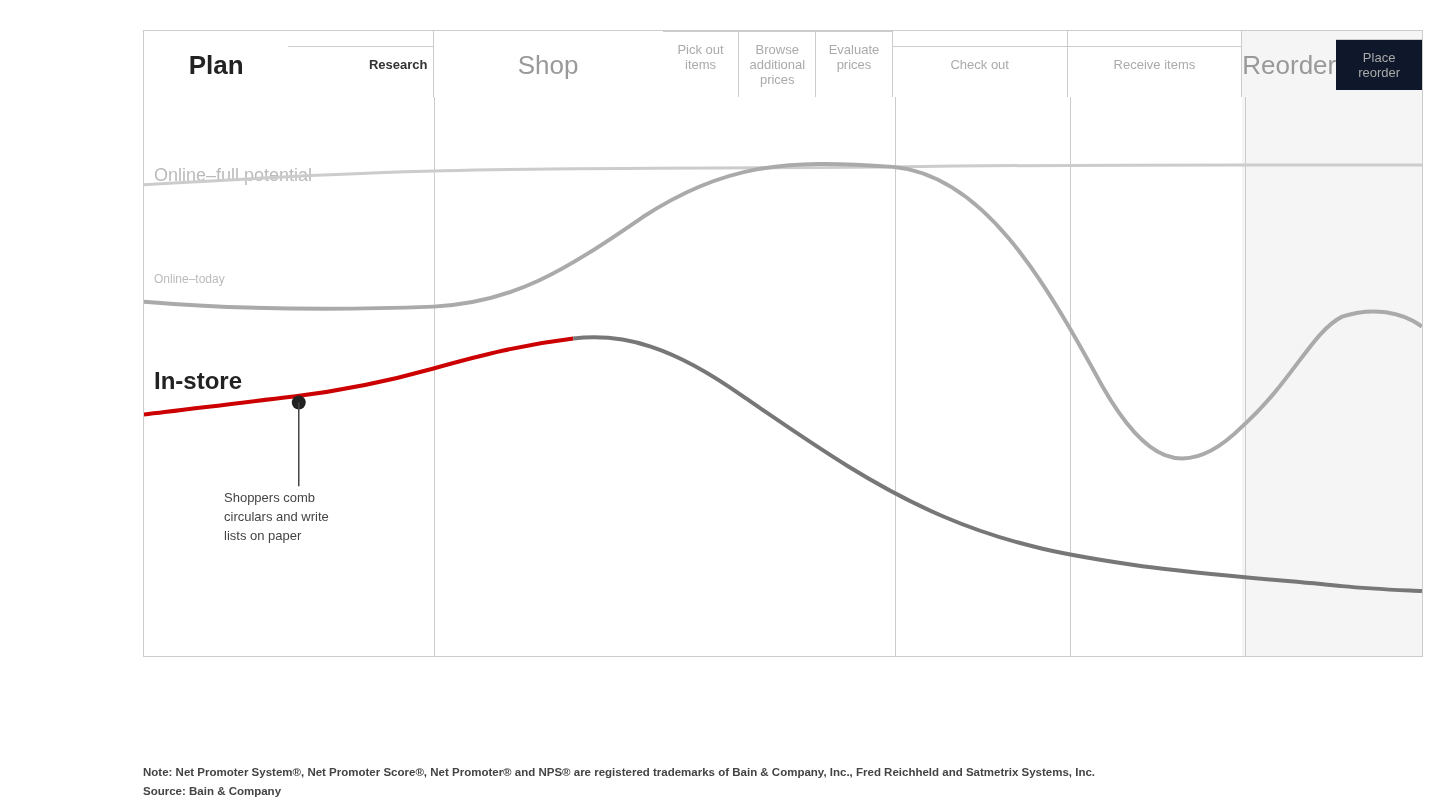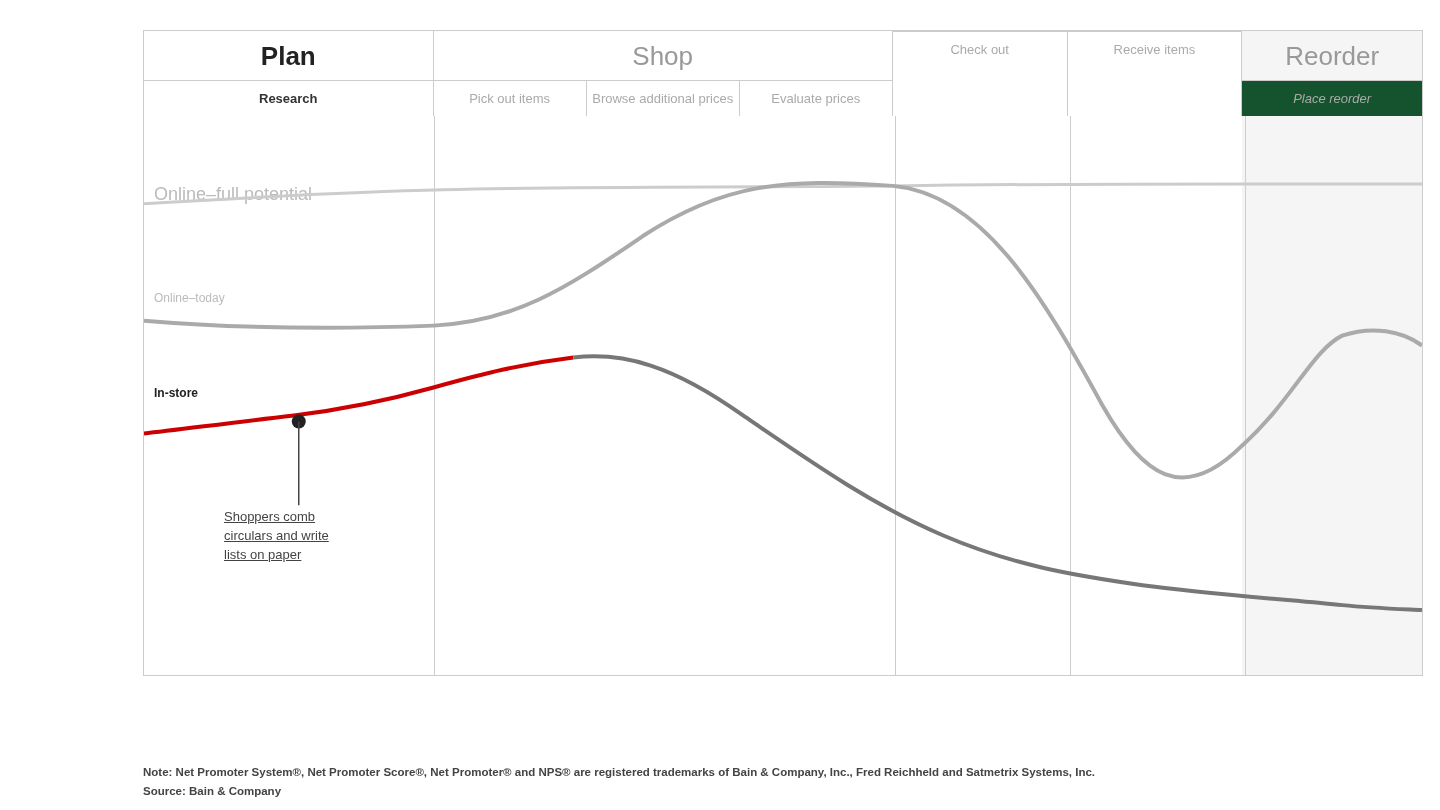--- a/index.html
+++ b/index.html
@@ -23,21 +23,21 @@
     
     .header-table {
       display: flex;
       width: 100%;
       border: 1px solid #ccc;
       border-bottom: none;
     }
 
     .phase-cell {
       display: flex;
-      flex-direction: column;
+      flex-direction: row;
       align-items: center;
       border-right: 1px solid #ccc;
     }
 
     .phase-title {
       font-size: 26px;
       font-weight: bold;
       color: #222;
       padding: 10px 0 8px 0;
       text-align: center;
@@ -65,20 +65,21 @@
       border-right: 1px solid #ccc;
     }
 
     .sub-step:last-child {
       border-right: none;
     }
 
     .sub-step.bold {
       font-weight: bold;
       color: #333;
+      text-align: right;
     }
 
     .sub-step.single {
       flex: 1;
     }
 
     
     .chart-area {
       position: relative;
       width: 100%;
@@ -99,21 +100,20 @@
     }
 
     .annotation-text {
       position: absolute;
       left: -70px;
       top: 82px;
       font-size: 13px;
       color: #444;
       width: 130px;
       line-height: 1.4;
-      text-decoration: underline;
     }
 
     
     .label-online-full {
       position: absolute;
       left: 10px;
       top: 68px;
       font-size: 18px;
       color: #bbb;
       font-weight: normal;
@@ -124,21 +124,21 @@
       left: 10px;
       top: 175px;
       font-size: 12px;
       color: #bbb;
     }
 
     .label-instore {
       position: absolute;
       left: 10px;
       top: 270px;
-      font-size: 12px;
+      font-size: 24px;
       font-weight: bold;
       color: #222;
     }
 
     
     .footer-note {
       position: absolute;
       bottom: 10px;
       left: 143px;
       font-size: 11.5px;
@@ -147,21 +147,21 @@
       font-weight: bold;
     }
 
     
     .plan-cell { width: 290px; }
     .shop-cell { width: 460px; }
     .buy-cell { width: 175px; }
     .get-cell { width: 175px; }
     .reorder-cell { width: 180px; border-right: none; background: #f5f5f5; }
 
-    .reorder-sub { background: #14532d; font-style: italic; }
+    .reorder-sub { background: #0f172a; }
 
     
     .chart-reorder-shade {
       position: absolute;
       right: 0;
       top: 0;
       width: 180px;
       bottom: 0;
       background: #f5f5f5;
       z-index: 0;

